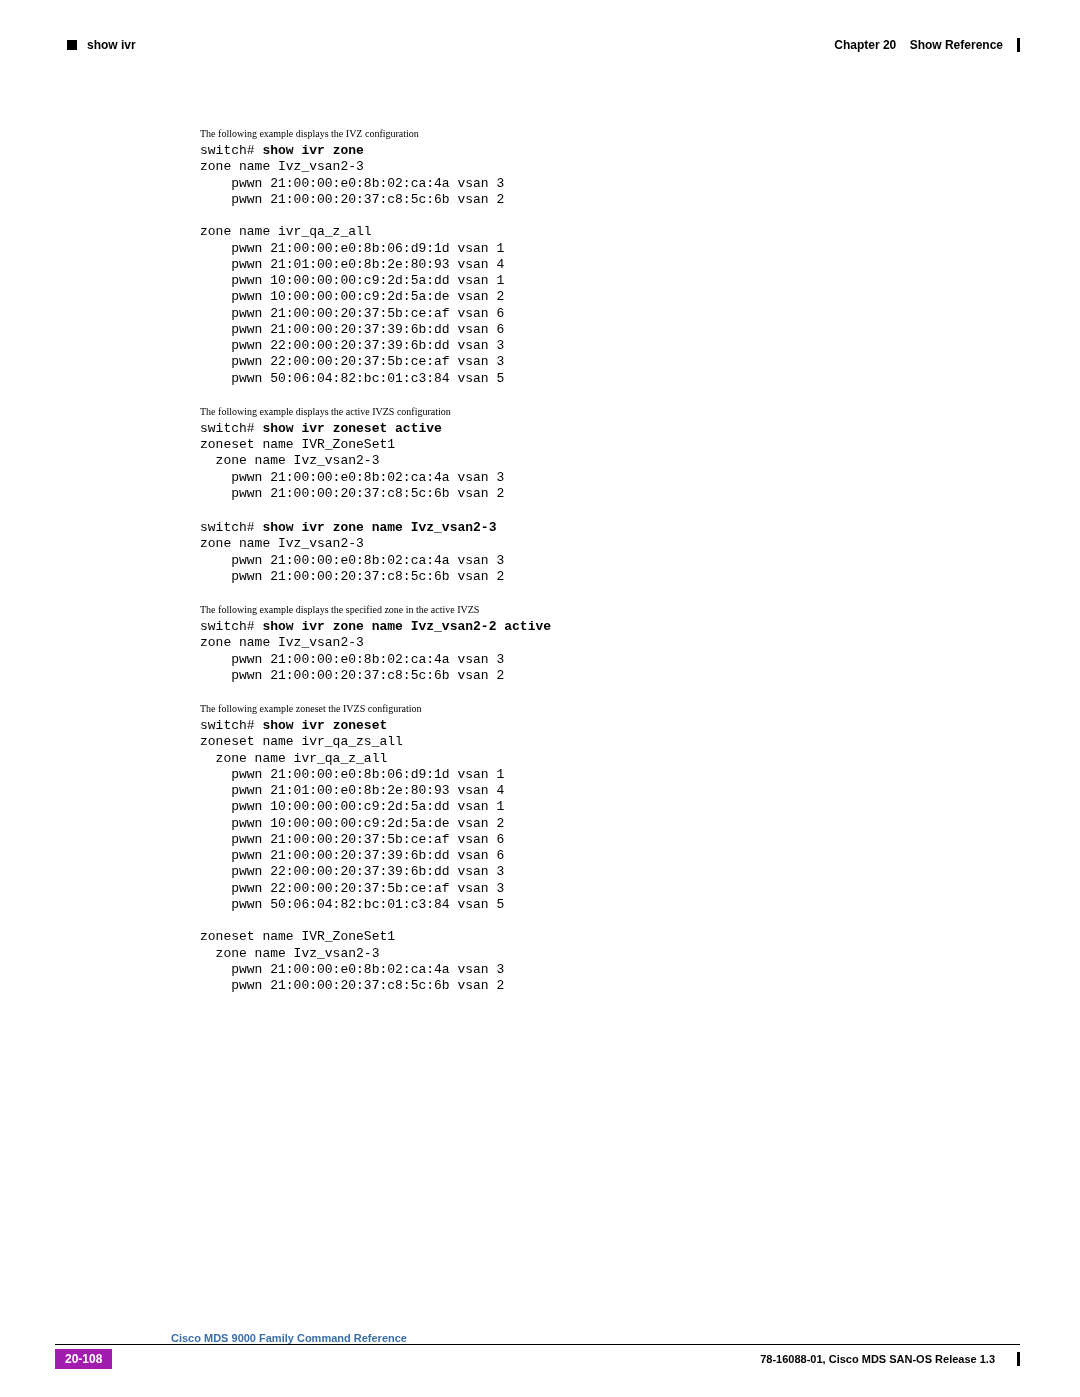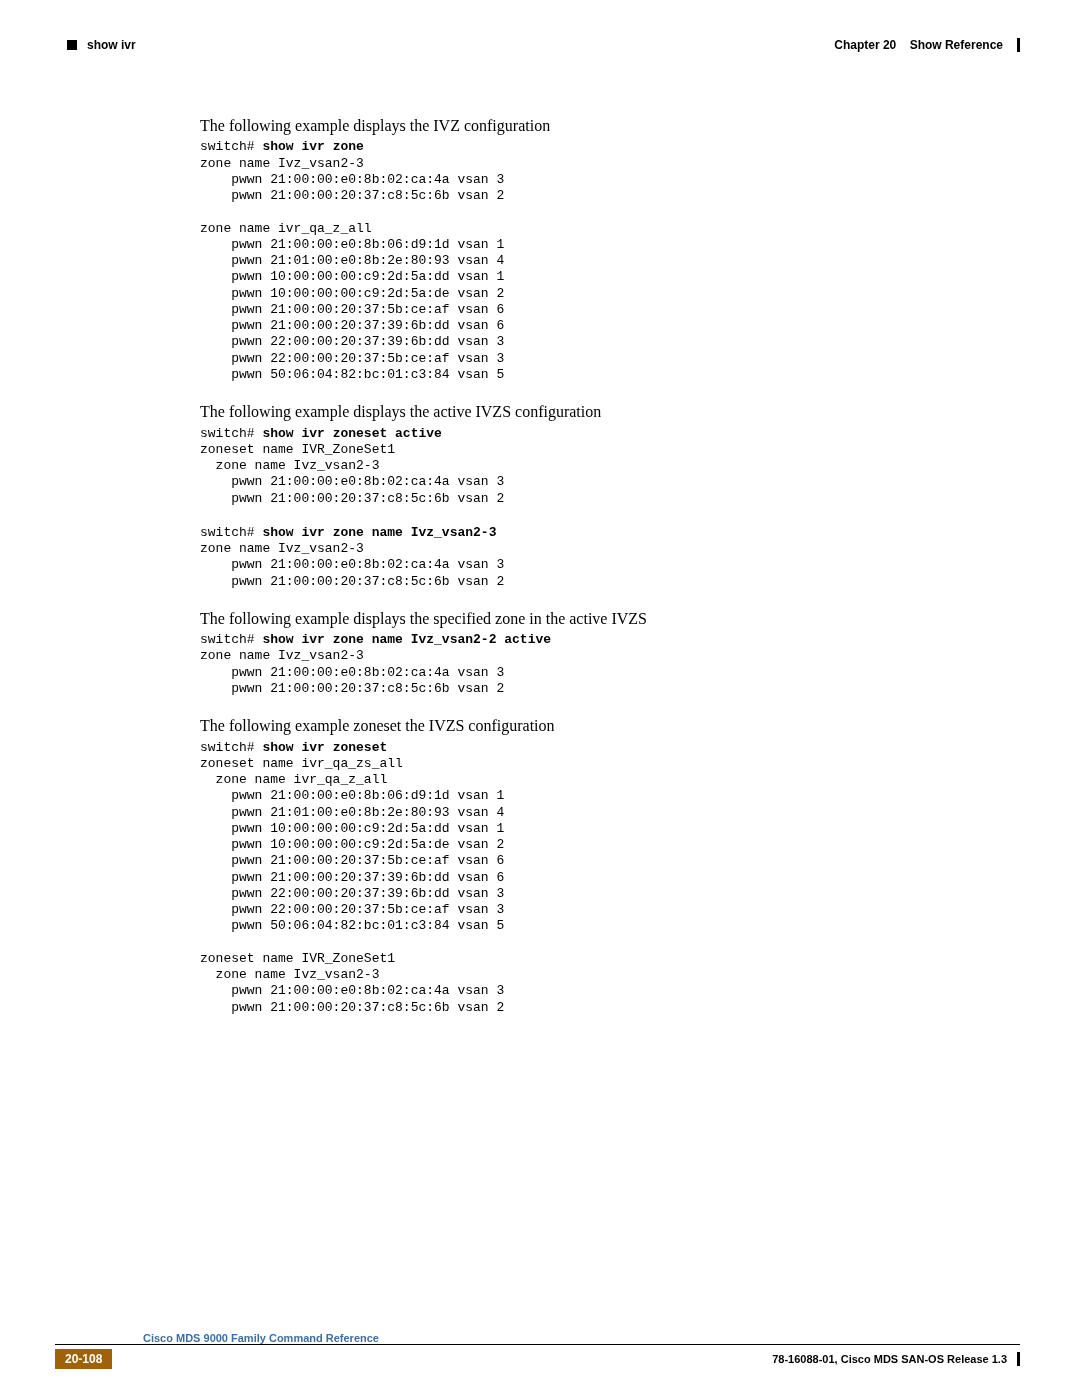--- a/index.html
+++ b/index.html
@@ -55,22 +55,22 @@
 
     .content {
       position: absolute;
       top: 115px;
       left: 200px;
       right: 150px;
     
     }
     .para {
       font-family: "Times New Roman", Times, serif;
-      font-size: 16px;
-      margin: 0 0 2px 0;
+      font-size: 10px;
+      margin: 12px 0 2px 0;
       line-height: 1.4;
     }
     .codeblock {
       font-family: "Courier New", Courier, monospace;
       font-size: 13px;
       white-space: pre;
       line-height: 1.25;
       margin-bottom: 18px;
     }
     .cmd { font-weight: bold; }
@@ -83,48 +83,48 @@
     }
     .footer-rule {
       border-top: 1px solid #000;
       margin-bottom: 3px;
     }
     .footer-title {
       font-family: Arial, Helvetica, sans-serif;
       font-weight: bold;
       font-size: 11px;
       color: #3b6ea8;
-      margin-left: 88px;
+      margin-left: 116px;
     }
     .footer-bar {
       display: flex;
       align-items: center;
       justify-content: space-between;
       margin-top: 4px;
     }
     .footer-left {
       display: flex;
       align-items: center;
       gap: 0;
     }
     .page-badge {
-      background: #a16207;
+      background: #a21caf;
       color: #fff;
       font-family: Arial, Helvetica, sans-serif;
       font-weight: bold;
       font-size: 12px;
       padding: 3px 10px;
     }
     .footer-right {
       font-family: Arial, Helvetica, sans-serif;
       font-weight: bold;
       font-size: 11px;
       display: flex;
       align-items: center;
-      gap: 10px;
+      gap: 22px;
     }
   </style>
 </head>
 <body>
 
 <div class="header">
   <div class="header-left">
     <span class="sq"></span>
     <span class="header-command">show ivr</span>
   </div>

